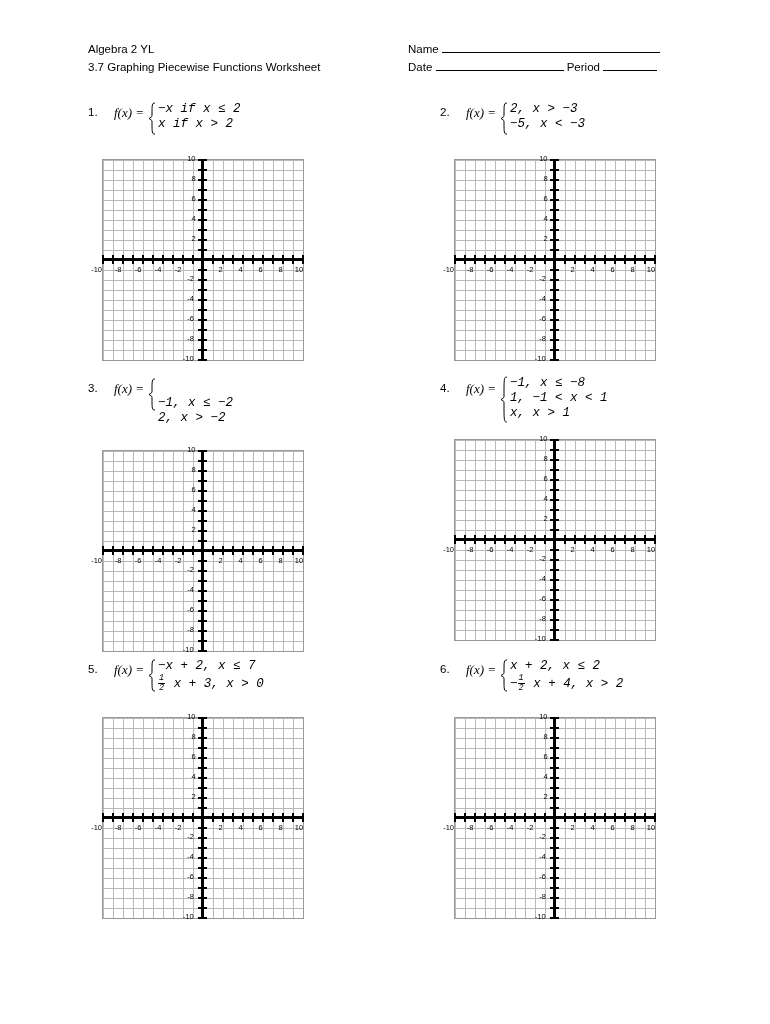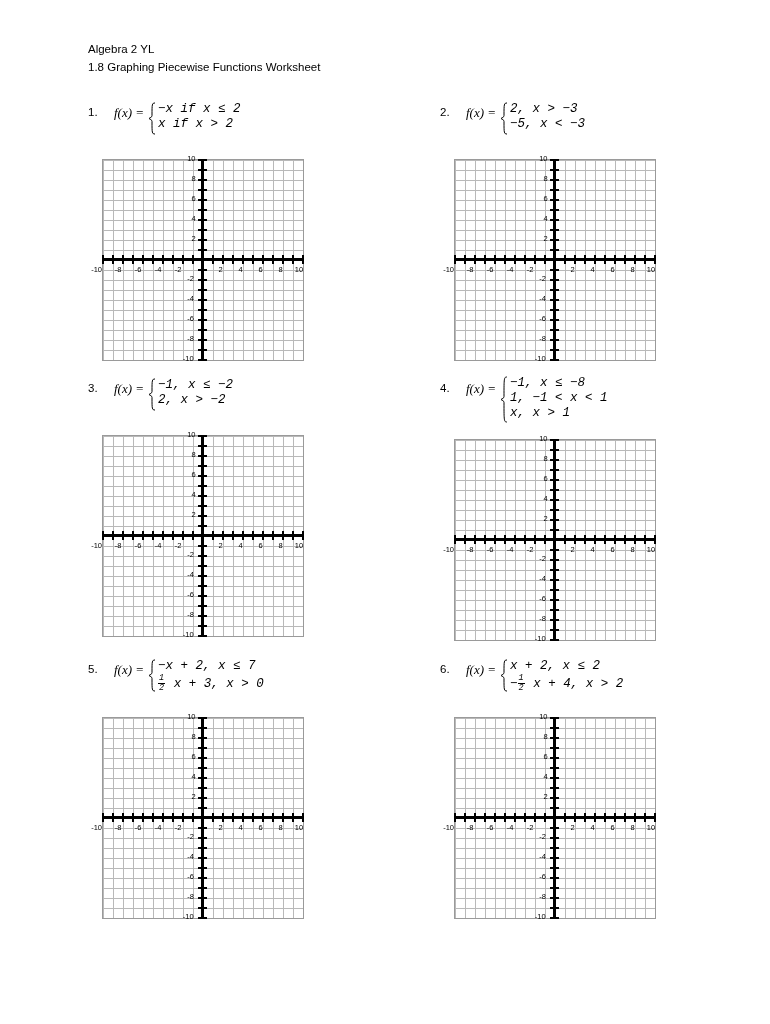--- a/index.html
+++ b/index.html
@@ -165,23 +165,33 @@
   .lbl-y { text-align: right; }
 </style>
 </head>
 <body>
 
 <div class="page">
 
   <div class="header">
     <div class="header-row">
       <div class="header-left">Algebra 2 YL</div>
+      <div class="header-right">
+        <span>Name</span>
+        <span class="fill-line fill-name"></span>
+      </div>
     </div>
     <div class="header-row">
-      <div class="header-left">1.8 Graphing Piecewise Functions Worksheet</div>
+      <div class="header-left">3.7 Graphing Piecewise Functions Worksheet</div>
+      <div class="header-right">
+        <span>Date</span>
+        <span class="fill-line fill-date"></span>
+        <span>Period</span>
+        <span class="fill-line fill-period"></span>
+      </div>
     </div>
   </div>
 
   <div id="problems-root">
       <div class="problem" style="left: 88px; top: 98px;">
         <div class="prob-head">
           <div class="prob-num">1.</div>
           <div class="prob-fn">f(x) =</div>
           <div class="brace" style="height: 33px; padding-top: 4px;">
             <svg width="8" height="33" viewBox="0 0 8 33">
@@ -345,21 +355,21 @@
       </div>
       <div class="problem" style="left: 88px; top: 374px;">
         <div class="prob-head">
           <div class="prob-num">3.</div>
           <div class="prob-fn">f(x) =</div>
           <div class="brace" style="height: 33px; padding-top: 4px;">
             <svg width="8" height="33" viewBox="0 0 8 33">
               <path d="M 7 1 C 4 1, 4 2, 4 13.5 C 4 15.5, 2 15.5, 1 16.5 C 2 17.5, 4 17.5, 4 19.5 C 4 31, 4 32, 7 32" fill="none" stroke="#000" stroke-width="1"></path>
             </svg>
           </div>
-          <div class="cases" style="padding-top: 4px;">
+          <div class="cases" style="padding-top: 4px; margin-top: 18px;">
             <div>−1,  x ≤ −2</div>
             <div>2,  x &gt; −2</div>
           </div>
         </div>
         <div style="margin-top: 20px; margin-left: -10px;">
           <div class="grid-wrap">
             <div class="grid-box"></div>
             <div class="axis-x"></div>
             <div class="axis-y"></div>
             <div class="tick-x" style="left: 24px;"></div>

